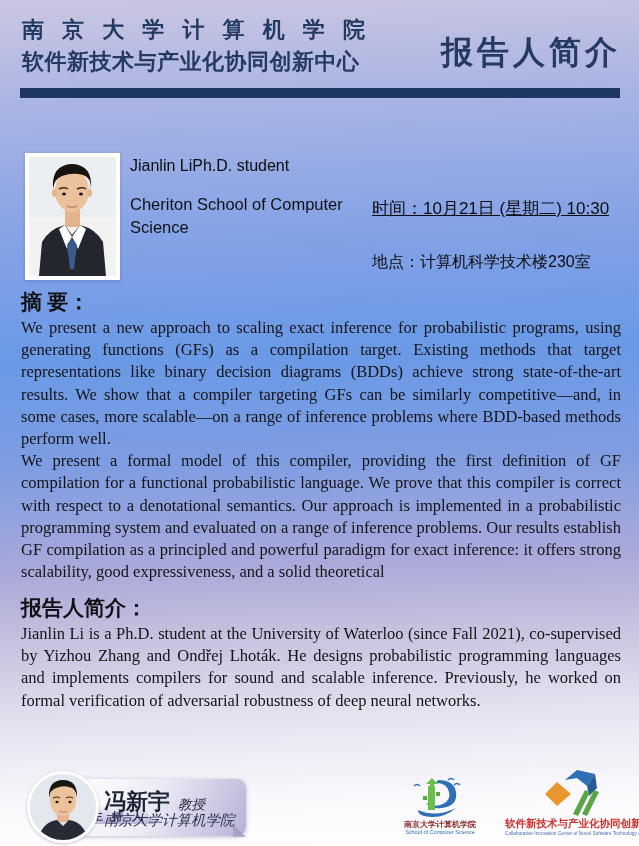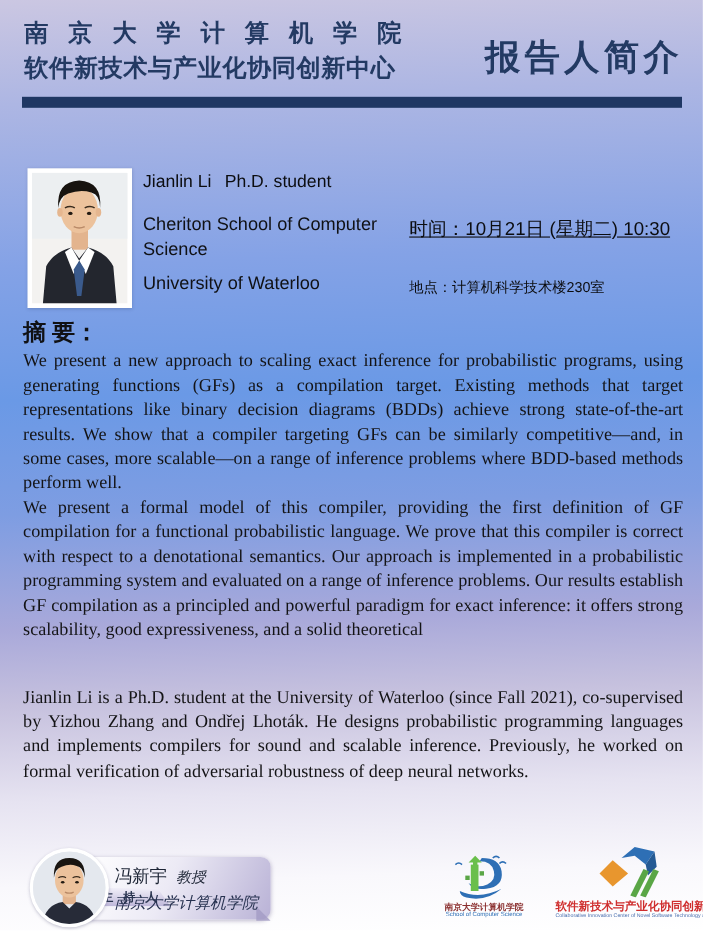--- a/index.html
+++ b/index.html
@@ -25,25 +25,25 @@
   .hdr-line1{left:22px;top:15px;font-size:22px;font-weight:bold;letter-spacing:6px;color:#233a63;}
   .hdr-line2{left:22px;top:47px;font-size:22px;font-weight:bold;letter-spacing:0.5px;color:#233a63;}
   .hdr-badge{right:18px;top:31px;font-size:32px;font-weight:bold;letter-spacing:4px;color:#233a63;}
   .hdr-bar{left:20px;top:88px;width:600px;height:10px;background:#1f3763;}
   .title{left:0;top:101px;width:100%;text-align:center;font-size:29px;color:#0d0e10;}
   
   .photo-frame{left:25px;top:153px;width:87px;height:119px;background:#ffffff;padding:4px;box-shadow:0 1px 3px rgba(40,50,90,.25);}
   .photo-frame svg{display:block;}
   .sp-name-row{left:130px;top:157px;color:#0c0d10;}
   .sp-name{font-size:16px;font-weight:normal;}
-  .sp-degree{font-size:16px;margin-left:12px;}
+  .sp-degree{font-size:16px;}
   .sp-aff1{left:130px;top:193px;width:228px;font-size:16.5px;line-height:23px;color:#101114;}
   .sp-aff2{left:130px;top:249px;font-size:16.5px;color:#101114;}
   .sp-time{left:372px;top:197px;font-size:17px;color:#0c0d10;text-decoration:underline;}
-  .sp-place{left:372px;top:252px;font-size:13px;color:#0c0d10;}
+  .sp-place{left:372px;top:252px;font-size:16px;color:#0c0d10;}
   
   .sec-heading{font-family:"Liberation Serif",serif;font-weight:600;font-size:21px;color:#101114;}
   .abs-heading{left:21px;top:288px;}
   .bio-heading{left:21px;top:594px;}
   .serif-body{font-family:"Liberation Serif",serif;font-size:16.5px;line-height:22.2px;
     text-align:justify;color:#141416;width:600px;}
   .abs-body{left:21px;top:317px;}
   .bio-body{left:21px;top:623px;}
   .serif-body p{margin:0;}
   
@@ -54,21 +54,21 @@
     line-height:18px;color:#2a3550;}
   .host-card{left:76px;top:779px;width:170px;height:57px;border-radius:9px;
     background:linear-gradient(115deg,#ffffff 0%,#eceaf5 45%,#b9b2d6 100%);
     box-shadow:0 1px 4px rgba(80,70,120,.35);}
   .card-fold{left:233px;top:824px;width:0;height:0;
     border-left:13px solid transparent;border-top:13px solid #a39bc4;
     transform:rotate(180deg);opacity:.8;}
   .host-photo{left:27px;top:771px;width:66px;height:66px;border-radius:50%;
     border:3px solid #ffffff;overflow:hidden;box-shadow:0 1px 3px rgba(60,60,100,.3);background:#e9edf2;}
   .host-name-row{left:104px;top:787px;white-space:nowrap;}
-  .host-name{font-size:16px;font-weight:normal;color:#1c2434;}
+  .host-name{font-size:22px;font-weight:bold;color:#1c2434;}
   .host-title{font-family:"Liberation Serif",serif;font-style:italic;font-size:13.5px;color:#1c2434;margin-left:8px;}
   .host-aff{left:104px;top:811px;font-family:"Liberation Serif",serif;font-style:italic;
     font-size:14.5px;color:#273250;white-space:nowrap;}
   
   .logo1{left:390px;top:776px;width:100px;text-align:center;}
   .logo1-cap-cn{left:390px;top:819px;width:100px;text-align:center;font-size:8px;font-weight:bold;color:#8a2f2f;}
   .logo1-cap-en{left:390px;top:829px;width:100px;text-align:center;font-size:5.5px;color:#2e6fb5;}
   .logo2{left:508px;top:770px;width:128px;text-align:center;}
   .logo2-cap-cn{left:505px;top:817px;width:134px;text-align:center;font-size:10.5px;font-weight:bold;color:#cf2e2e;white-space:nowrap;}
   .logo2-cap-en{left:505px;top:831px;width:134px;text-align:center;font-size:4.8px;color:#4a6fae;white-space:nowrap;}
@@ -105,30 +105,30 @@
       <ellipse cx="35" cy="37" rx="2" ry="1.5" fill="#221a12"></ellipse>
       <ellipse cx="52" cy="37" rx="2" ry="1.5" fill="#221a12"></ellipse>
       <path d="M38 49 q5 2.5 10 0" stroke="#b98a68" stroke-width="1.4" fill="none"></path>
     </svg>
   </div>
 
   <div class="abs sp-name-row">
     <span class="sp-name">Jianlin Li</span><span class="sp-degree">Ph.D. student</span>
   </div>
   <div class="abs sp-aff1">Cheriton School of Computer Science</div>
-  <div class="abs sp-aff2">University of Waterloo</div>
   <div class="abs sp-time">时间：10月21日 (星期二) 10:30</div>
   <div class="abs sp-place">地点：计算机科学技术楼230室</div>
 
   <div class="abs sec-heading abs-heading">摘 要：</div>
   <div class="abs serif-body abs-body">
     <p>We present a new approach to scaling exact inference for probabilistic programs, using generating functions (GFs) as a compilation target. Existing methods that target representations like binary decision diagrams (BDDs) achieve strong state-of-the-art results. We show that a compiler targeting GFs can be similarly competitive—and, in some cases, more scalable—on a range of inference problems where BDD-based methods perform well.</p>
     <p>We present a formal model of this compiler, providing the first definition of GF compilation for a functional probabilistic language. We prove that this compiler is correct with respect to a denotational semantics. Our approach is implemented in a probabilistic programming system and evaluated on a range of inference problems. Our results establish GF compilation as a principled and powerful paradigm for exact inference: it offers strong scalability, good expressiveness, and a solid theoretical</p>
   </div>
 
+  <div class="abs sec-heading bio-heading">报告人简介：</div>
   <div class="abs serif-body bio-body">
     <p>Jianlin Li is a Ph.D. student at the University of Waterloo (since Fall 2021), co-supervised by Yizhou Zhang and Ondřej Lhoták. He designs probabilistic programming languages and implements compilers for sound and scalable inference. Previously, he worked on formal verification of adversarial robustness of deep neural networks.</p>
   </div>
 
   <div class="abs host-card"></div>
   <div class="abs card-fold"></div>
   <div class="abs host-tab">主 持 人</div>
   <div class="abs host-photo">
     <svg width="66" height="66" viewBox="0 0 66 66">
       <rect width="66" height="66" fill="#e4e8ee"></rect>

